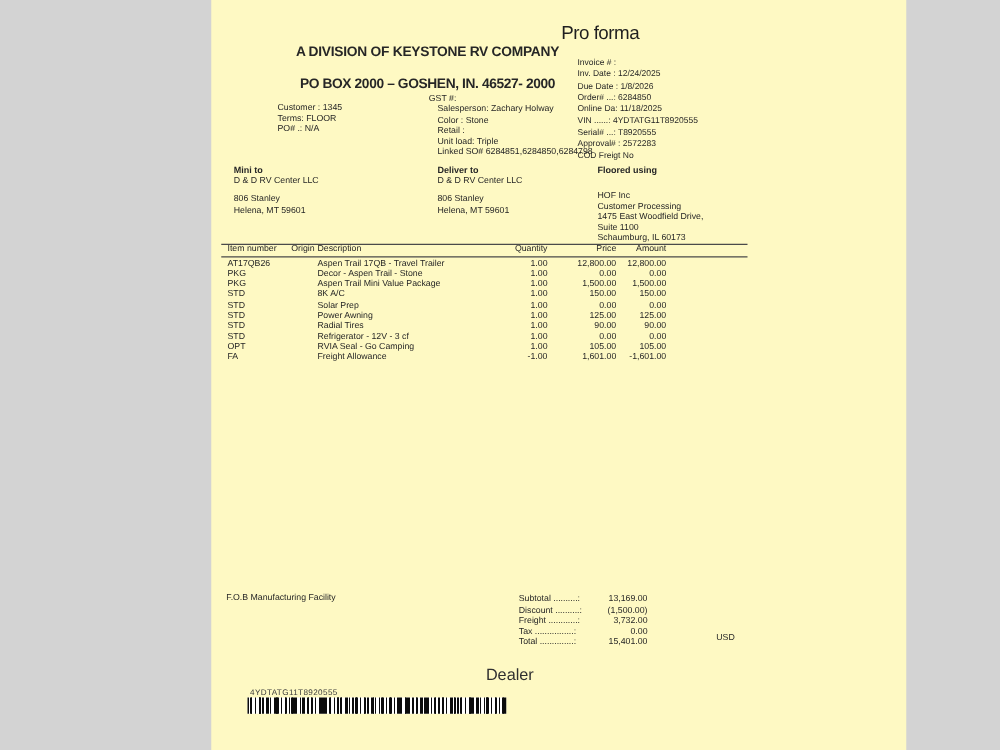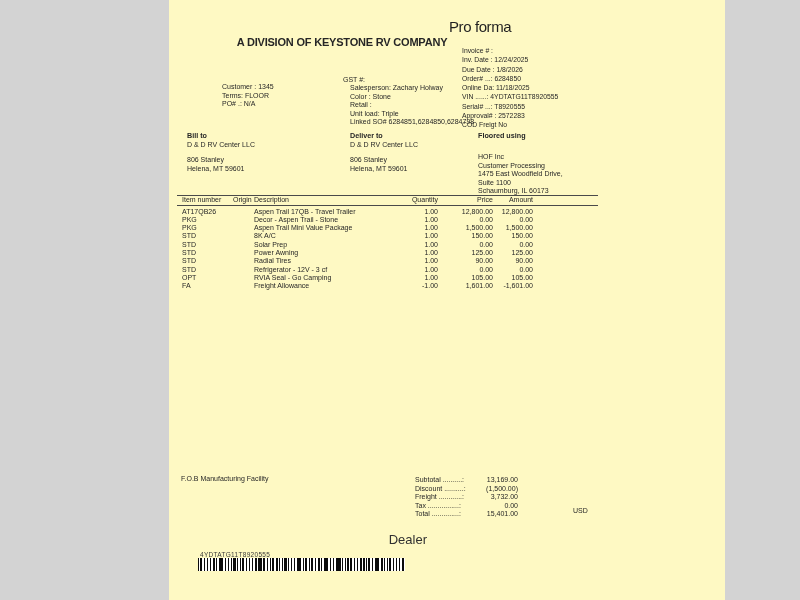--- a/index.html
+++ b/index.html
@@ -58,20 +58,21 @@
       repeating-linear-gradient(90deg,rgba(0,0,0,0) 0 2px,#0b0b0b 2px 3.5px,rgba(0,0,0,0) 3.5px 7px),
       repeating-linear-gradient(90deg,rgba(0,0,0,0) 0 9px,#0b0b0b 9px 10.5px,rgba(0,0,0,0) 10.5px 13px);
   }
 </style>
 </head>
 <body>
 
 <div class="page">
 
   <div class="abs division-line">A DIVISION OF KEYSTONE RV COMPANY</div>
+  <div class="abs pobox-line">PO BOX 2000 – GOSHEN, IN. 46527- 2000</div>
   <div class="abs proforma">Pro forma</div>
 
   <div class="abs invoice-meta">
     <div class="t68">Invoice # :</div>
       <div class="t68">Inv. Date : 12/24/2025</div>
       <div class="t68">Due Date : 1/8/2026</div>
       <div class="t68">Order# ...: 6284850</div>
       <div class="t68">Online Da: 11/18/2025</div>
       <div class="t68">VIN ......: 4YDTATG11T8920555</div>
       <div class="t68">Serial# ...: T8920555</div>
@@ -88,21 +89,21 @@
   <div class="abs t7 gst-label">GST #:</div>
   <div class="abs gst-block">
     <div class="t7">Salesperson: Zachary Holway</div>
       <div class="t7">Color : Stone</div>
       <div class="t7">Retail :</div>
       <div class="t7">Unit load: Triple</div>
       <div class="t7">Linked SO# 6284851,6284850,6284798</div>
   </div>
 
   <div class="abs billto">
-    <div class="party-title">Bill to</div>
+    <div class="party-title">Mini to</div>
     <div class="t7 party-name">D &amp; D RV Center LLC</div>
     <div class="party-addr">
       <div class="t7">806 Stanley</div>
         <div class="t7">Helena, MT 59601</div>
     </div>
   </div>
 
   <div class="abs deliverto">
     <div class="party-title">Deliver to</div>
     <div class="t7 party-name">D &amp; D RV Center LLC</div>

